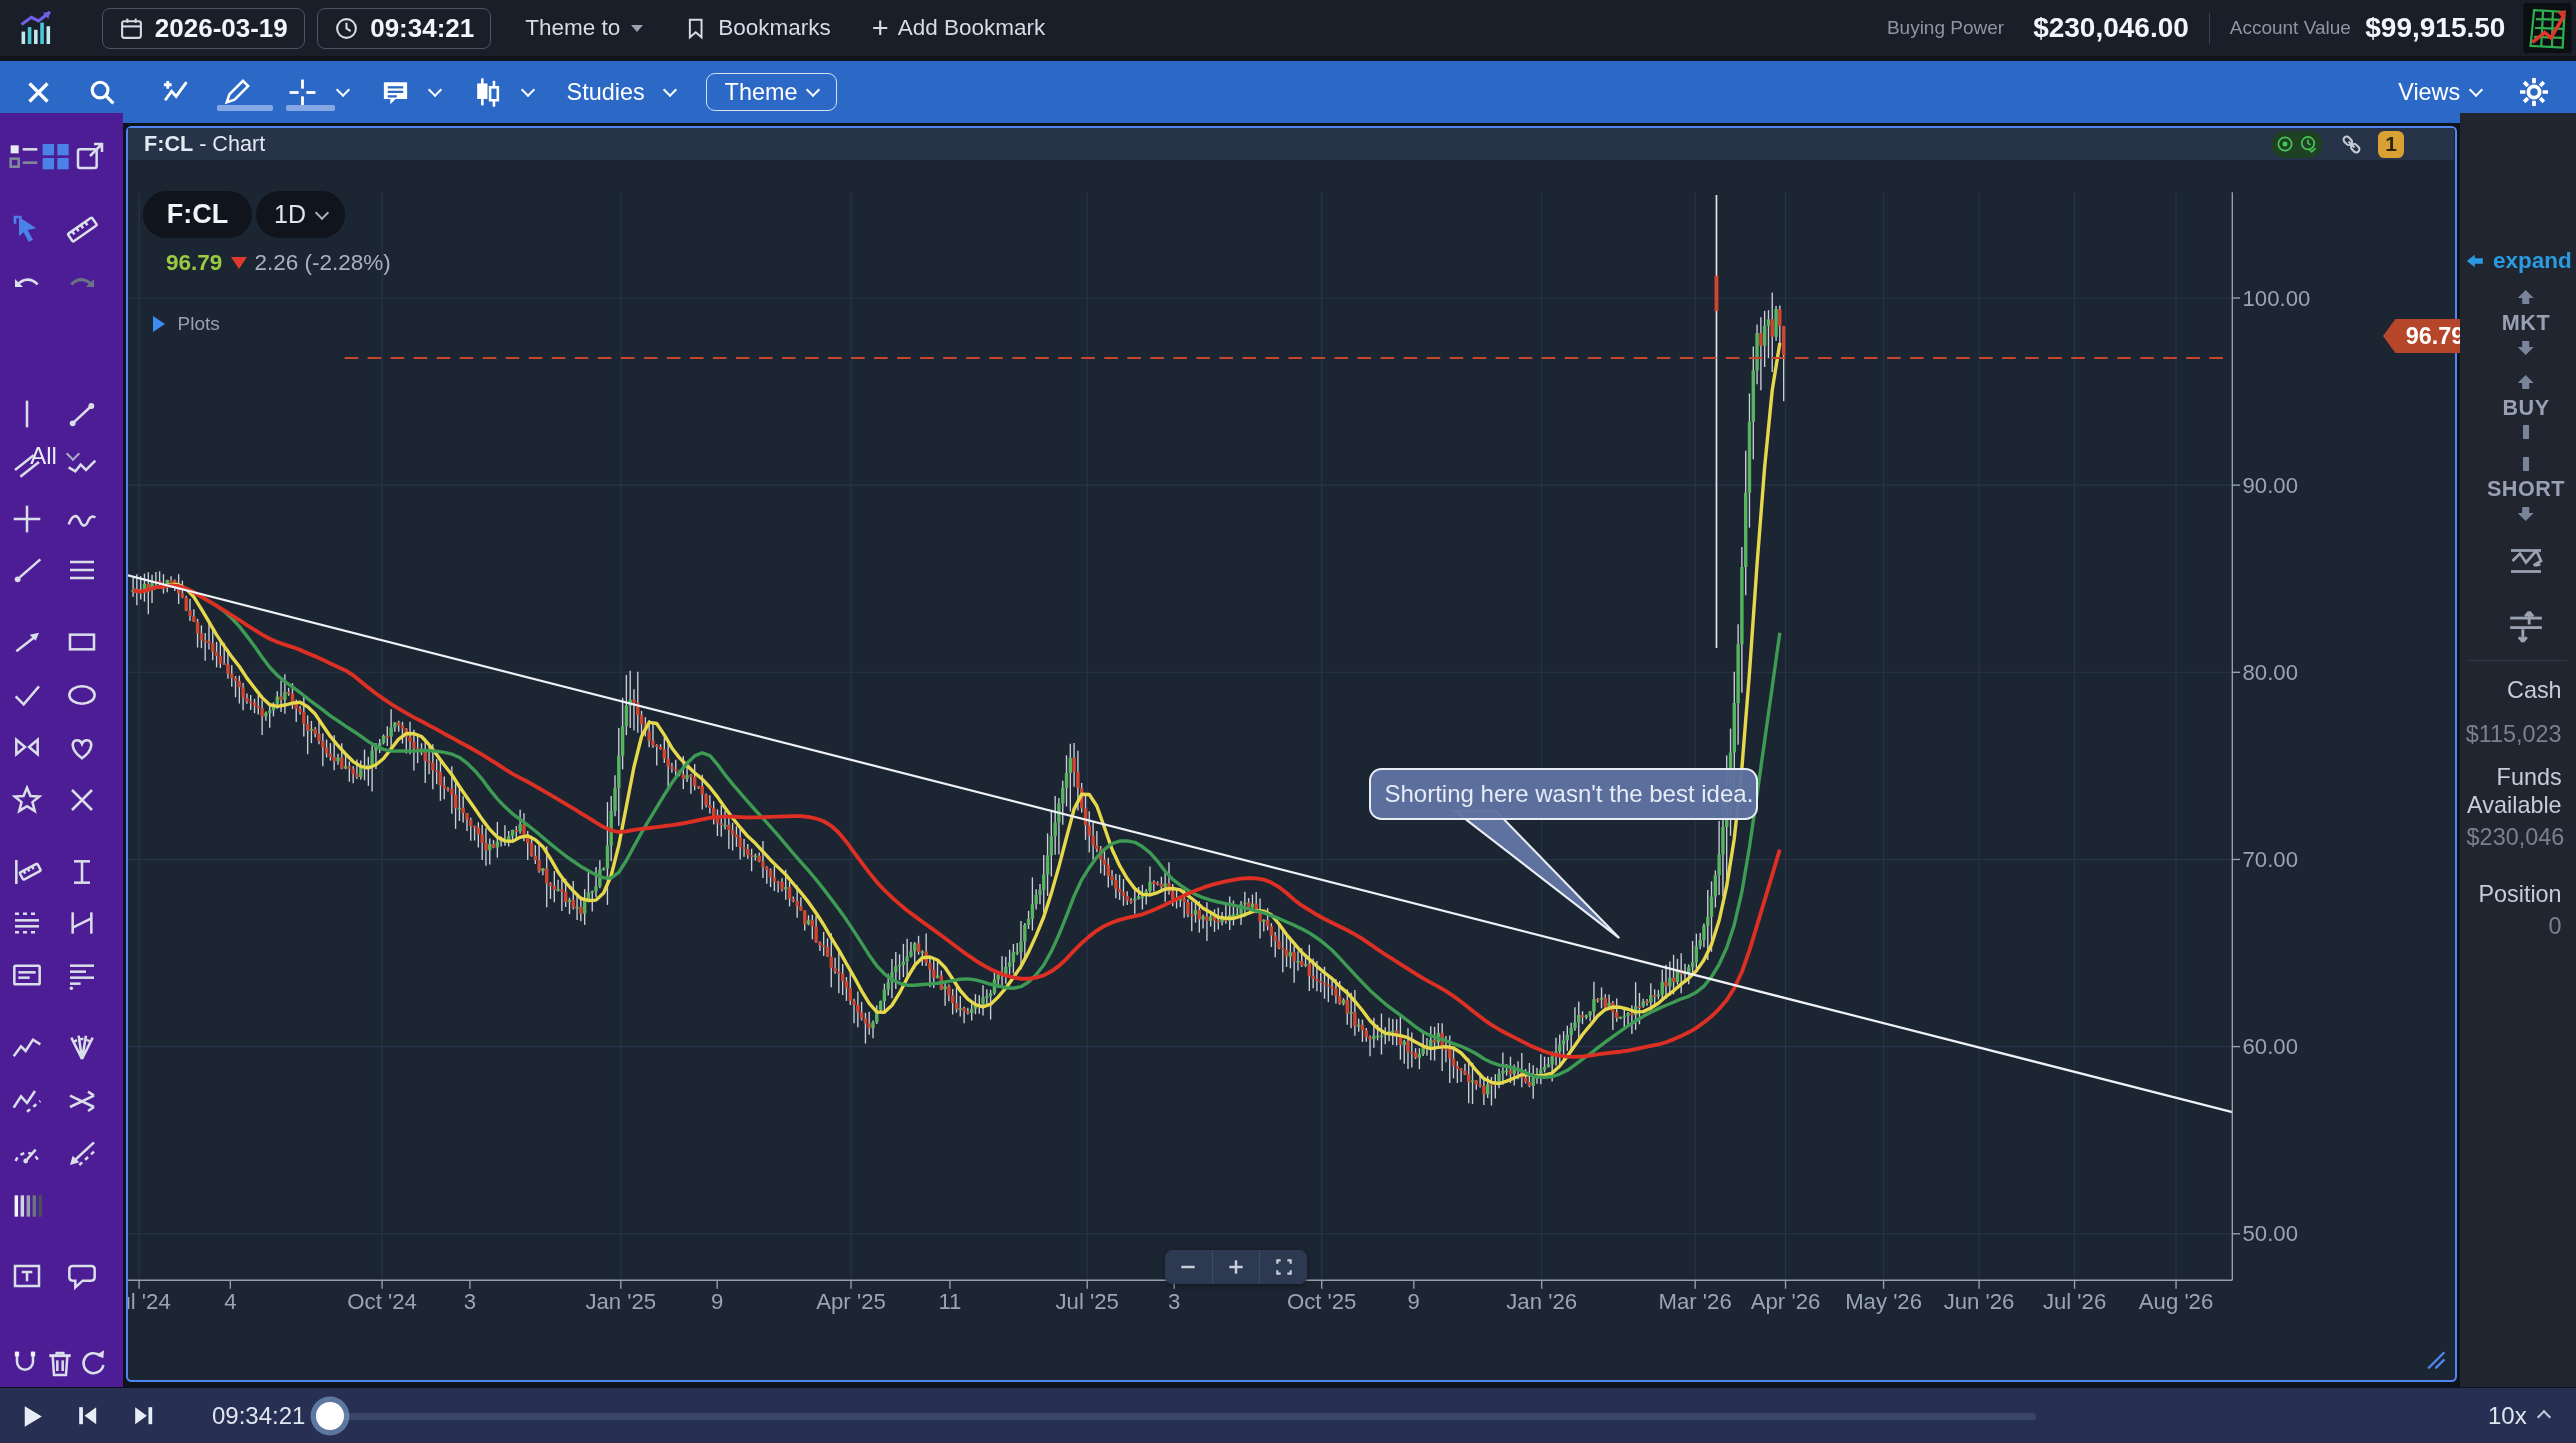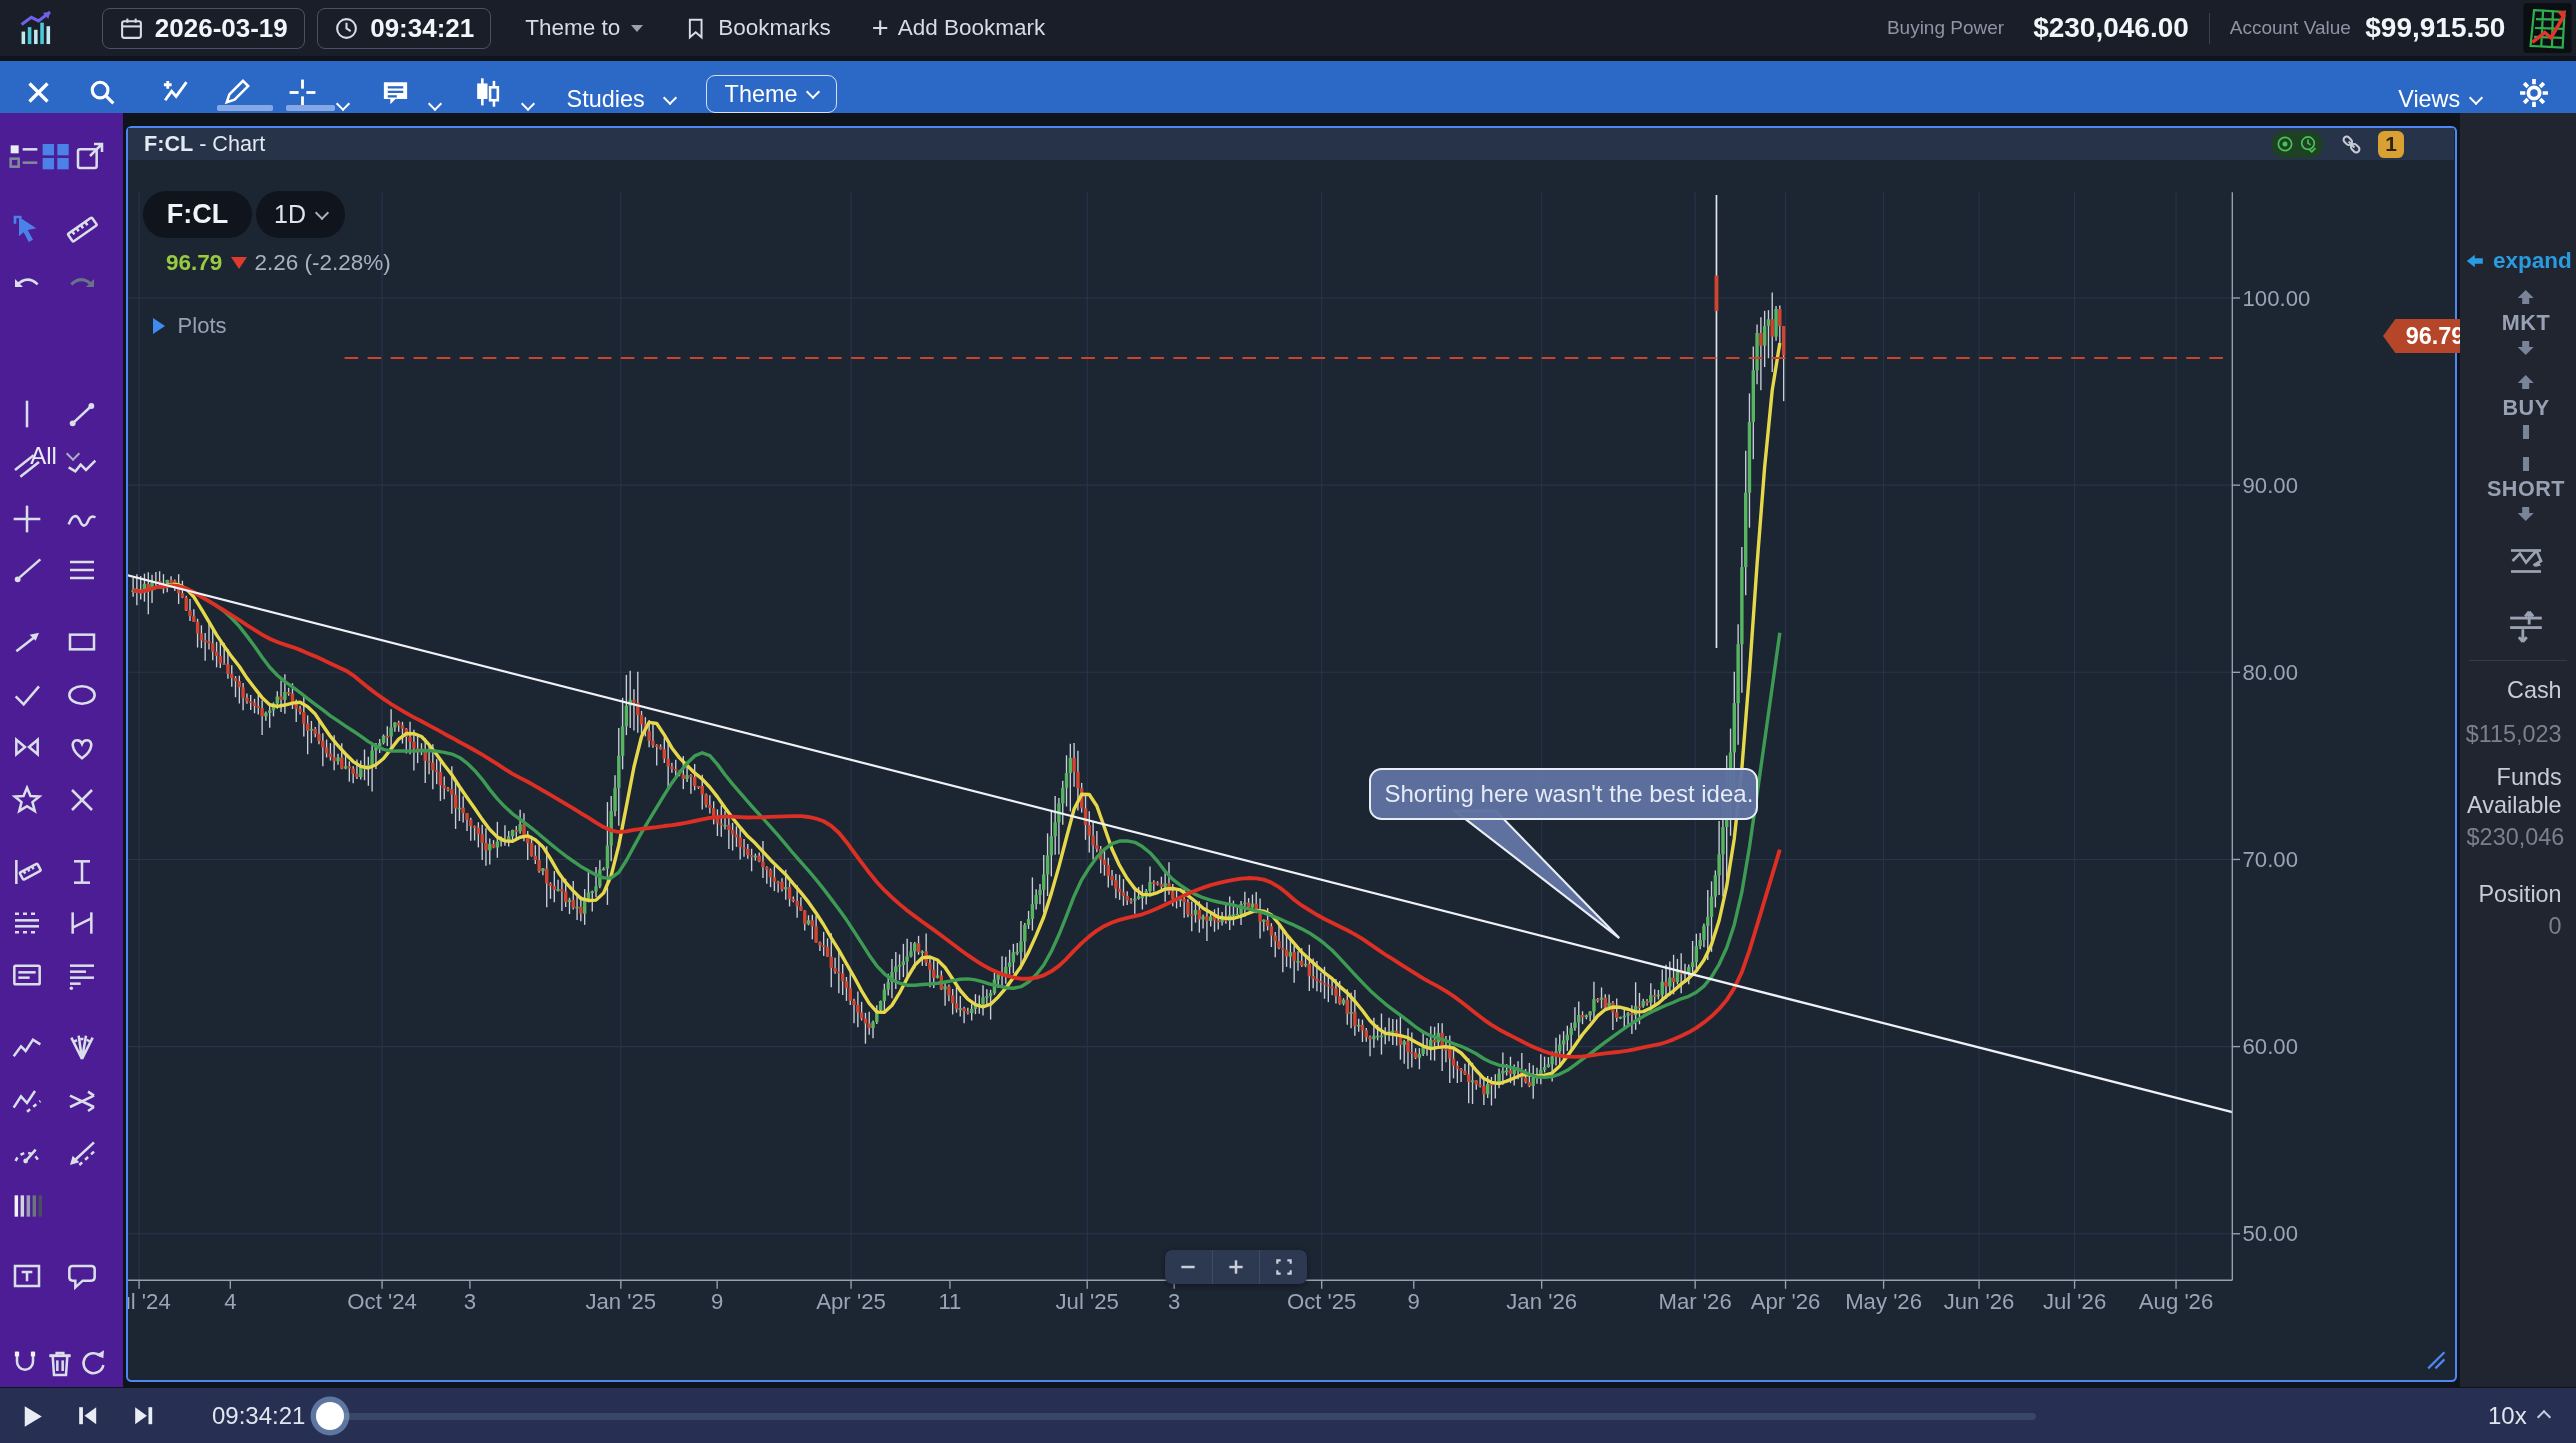--- a/index.html
+++ b/index.html
@@ -16,22 +16,22 @@
   .big-val{font-size:28px;font-weight:bold;color:#f2f5fa;}
   .dim-label{font-size:19px;color:#8d95a5;}
   .tb-item{display:flex;align-items:center;font-size:22.5px;color:#d6dce6;margin-left:41px;}
   .caret{width:0;height:0;border-left:6.3px solid transparent;border-right:6.3px solid transparent;
          border-top:7.2px solid #9aa2b2;display:inline-block;margin-left:10.8px;}
   .chev{display:inline-block;width:10px;height:10px;border-right:2.3px solid currentColor;
         border-bottom:2.3px solid currentColor;transform:rotate(45deg);margin-left:10.8px;margin-bottom:3.6px;}
   .chev.up{transform:rotate(-135deg);margin-bottom:-1.8px;}
 
   
-  .bluebar{position:absolute;left:0;top:61px;width:2576px;height:52px;background:#2c68c5;
-           display:flex;align-items:flex-end;}
+  .bluebar{position:absolute;left:0;top:61px;width:2576px;height:62px;background:#2c68c5;
+           display:flex;align-items:center;}
   .bb-ic{display:flex;align-items:center;justify-content:center;width:41px;height:41px;margin-left:23.4px;}
   .bb-underline{position:absolute;top:105px;height:6.3px;background:#85a7e3;border-radius:1.8px;}
   .theme-btn{display:flex;align-items:center;height:38px;border:1.4px solid #d6e0f2;border-radius:9px;
              padding:0 18px;font-size:23.4px;color:#fff;margin-left:31px;}
   .bb-text{font-size:23.4px;color:#fff;margin-left:34px;display:flex;align-items:center;}
 
   
   .sidebar{position:absolute;left:0;top:113px;width:123px;height:1274px;background:#4c1d95;}
   .tool{position:absolute;width:40px;height:40px;display:flex;align-items:center;justify-content:center;}
   .tool svg{width:32px;height:32px;}
@@ -55,21 +55,21 @@
   .tf-pill{position:absolute;left:128px;top:63px;height:47px;padding:0 18px;background:rgba(14,18,26,.88);
            border-radius:23.4px;display:flex;align-items:center;font-size:25px;color:#dfe5ee;}
   .price-row{position:absolute;left:38px;top:122px;display:flex;align-items:center;font-size:22.5px;}
   .px-last{color:#99cb41;font-weight:bold;}
   .px-arrow{width:0;height:0;border-left:8px solid transparent;border-right:8px solid transparent;
             border-top:12.6px solid #e03a2f;margin:0 7.2px 0 9px;}
   .px-chg{color:#a9b1bf;}
   .plots-row{position:absolute;left:25px;top:185px;display:flex;align-items:center;}
   .plots-tri{width:0;height:0;border-top:8px solid transparent;border-bottom:8px solid transparent;
              border-left:12.6px solid #3f8cf0;}
-  .plots-txt{font-size:22px;color:#98a1b0;margin-left:12.6px;}
+  .plots-txt{font-size:19px;color:#98a1b0;margin-left:12.6px;}
   .annot{position:absolute;left:1241px;top:640px;width:389px;height:52px;background:rgba(95,113,160,.96);
          border:2.7px solid #e8edf5;border-radius:12.6px;display:flex;align-items:center;
          padding:0 13.5px;font-size:24px;color:#e6ecf7;white-space:nowrap;}
   .zoomctl{position:absolute;left:1037px;top:1122px;width:142px;height:34px;background:#2c3950;
            border-radius:7.2px;display:flex;box-shadow:0 1.8px 5.4px rgba(0,0,0,.35);}
   .zoomctl .zc{flex:1;display:flex;align-items:center;justify-content:center;color:#c9cfd9;}
   .zoomctl .zc + .zc{border-left:0.9px solid #3c4a63;}
   .price-badge{position:absolute;left:2255px;top:191px;width:95px;height:34px;background:#b54629;
                clip-path:polygon(0 50%,13% 0,100% 0,100% 100%,13% 100%);
                display:flex;align-items:center;justify-content:center;padding-left:9px;

